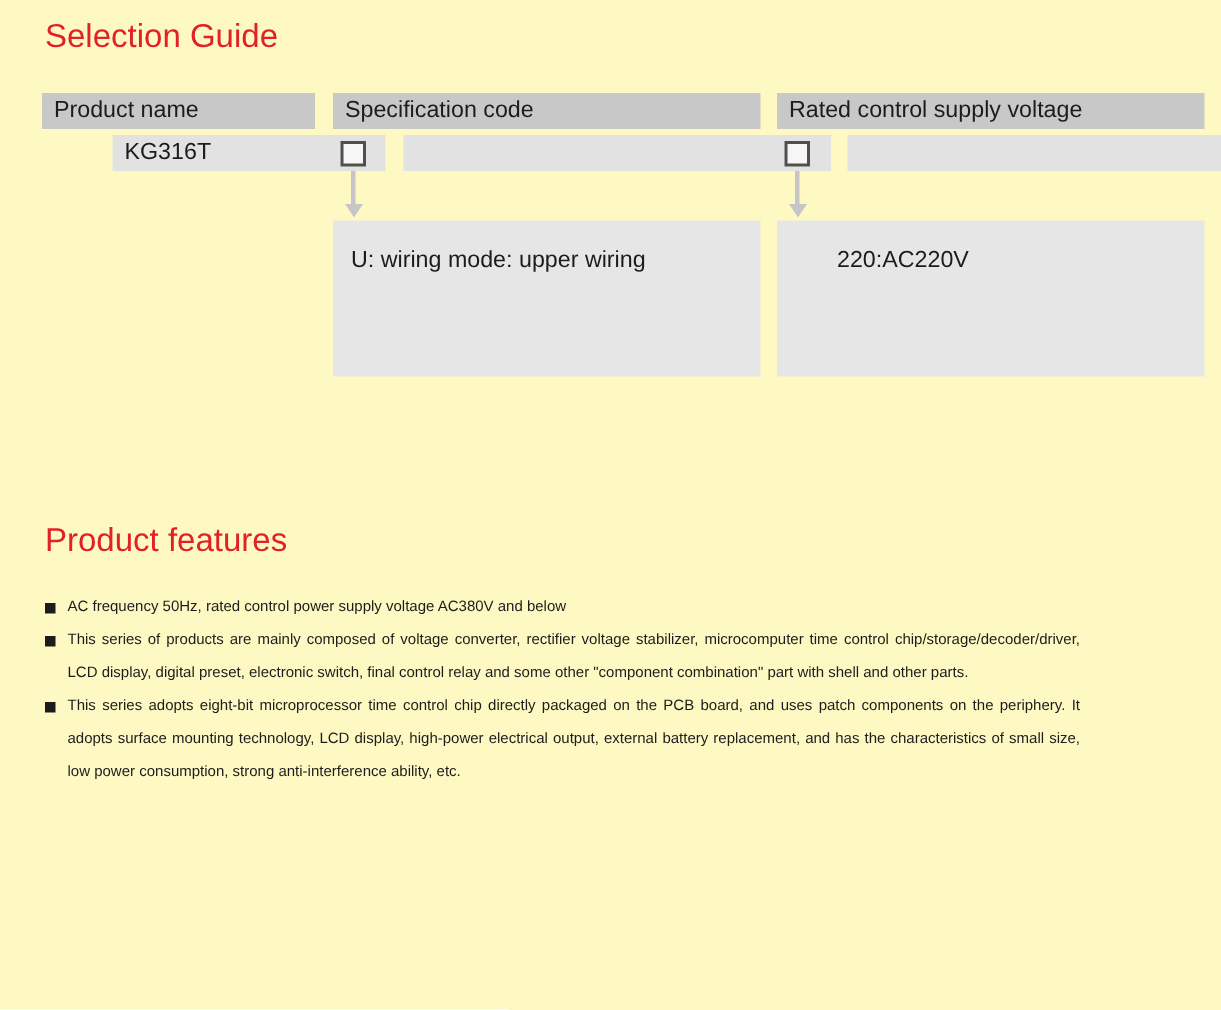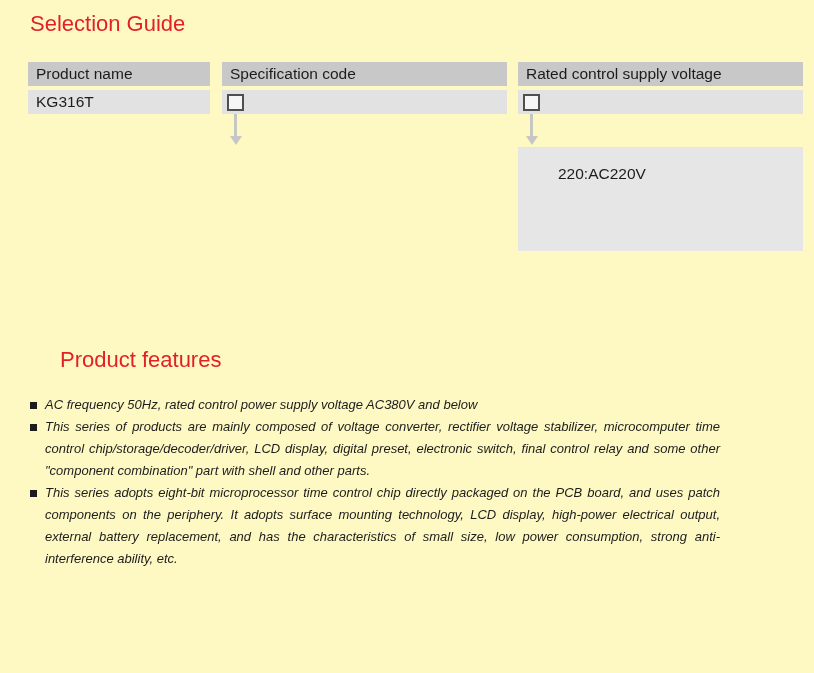--- a/index.html
+++ b/index.html
@@ -20,39 +20,40 @@
     color:var(--text);
     overflow:hidden;
   }
   .section-title{
     position:absolute;left:30px;
     font-size:22px;line-height:24px;font-weight:400;
     color:var(--accent);
     white-space:nowrap;
   }
   #selection-title{top:12px;}
-  #features-title{top:348px;margin-left:30px;}
+  #features-title{top:348px;}
 
   
   .cell{
     position:absolute;
     font-size:15.5px;
     line-height:24px;
   }
   .hdr{
     height:24px;top:62px;
     background:var(--header-bg);
     padding-left:8px;
     white-space:nowrap;overflow:hidden;
   }
   .val{
     height:24px;top:90px;
     background:var(--row-bg);
     padding-left:8px;
     white-space:nowrap;
+    margin-left:47px;
   }
   .col1{left:28px;width:182px;}
   .col2{left:222px;width:285px;}
   .col3{left:518px;width:285px;}
 
   .placeholder-box{
     position:absolute;
     top:94px;width:17px;height:17px;
     border:2px solid #4f4f4f;
     background:#f6f6f6;
@@ -85,23 +86,22 @@
   #volt-desc{left:518px;width:285px;padding-left:40px;}
 
   
   .features{
     position:absolute;left:30px;top:394px;width:690px;
     list-style:none;
   }
   .features li{
     position:relative;
     padding-left:15px;
-    font-size:13px;line-height:22px;
+    font-size:10px;line-height:22px;
     text-align:justify;
-    font-style:italic;
   }
   .features li:last-child{text-align:justify;}
   .bullet{
     position:absolute;left:0;top:8px;
     width:7px;height:7px;
     background:var(--text);
     display:block;
   }
 </style>
 </head>
@@ -120,20 +120,23 @@
   <div class="cell val col3"></div>
 
   <span class="placeholder-box" id="spec-box"></span>
   <span class="placeholder-box" id="volt-box"></span>
 
   <span class="arrow-stem" id="spec-arrow-stem"></span>
   <span class="arrow-head" id="spec-arrow-head"></span>
   <span class="arrow-stem" id="volt-arrow-stem"></span>
   <span class="arrow-head" id="volt-arrow-head"></span>
 
+  <div class="desc-box" id="spec-desc">
+    <div>U: wiring mode: upper wiring</div>
+  </div>
   <div class="desc-box" id="volt-desc">
     <div>220:AC220V</div>
   </div>
 
   <h1 class="section-title" id="features-title">Product features</h1>
 
   <ul class="features">
     <li>
       <span class="bullet"></span>
       <span>AC frequency 50Hz, rated control power supply voltage AC380V and below</span>

